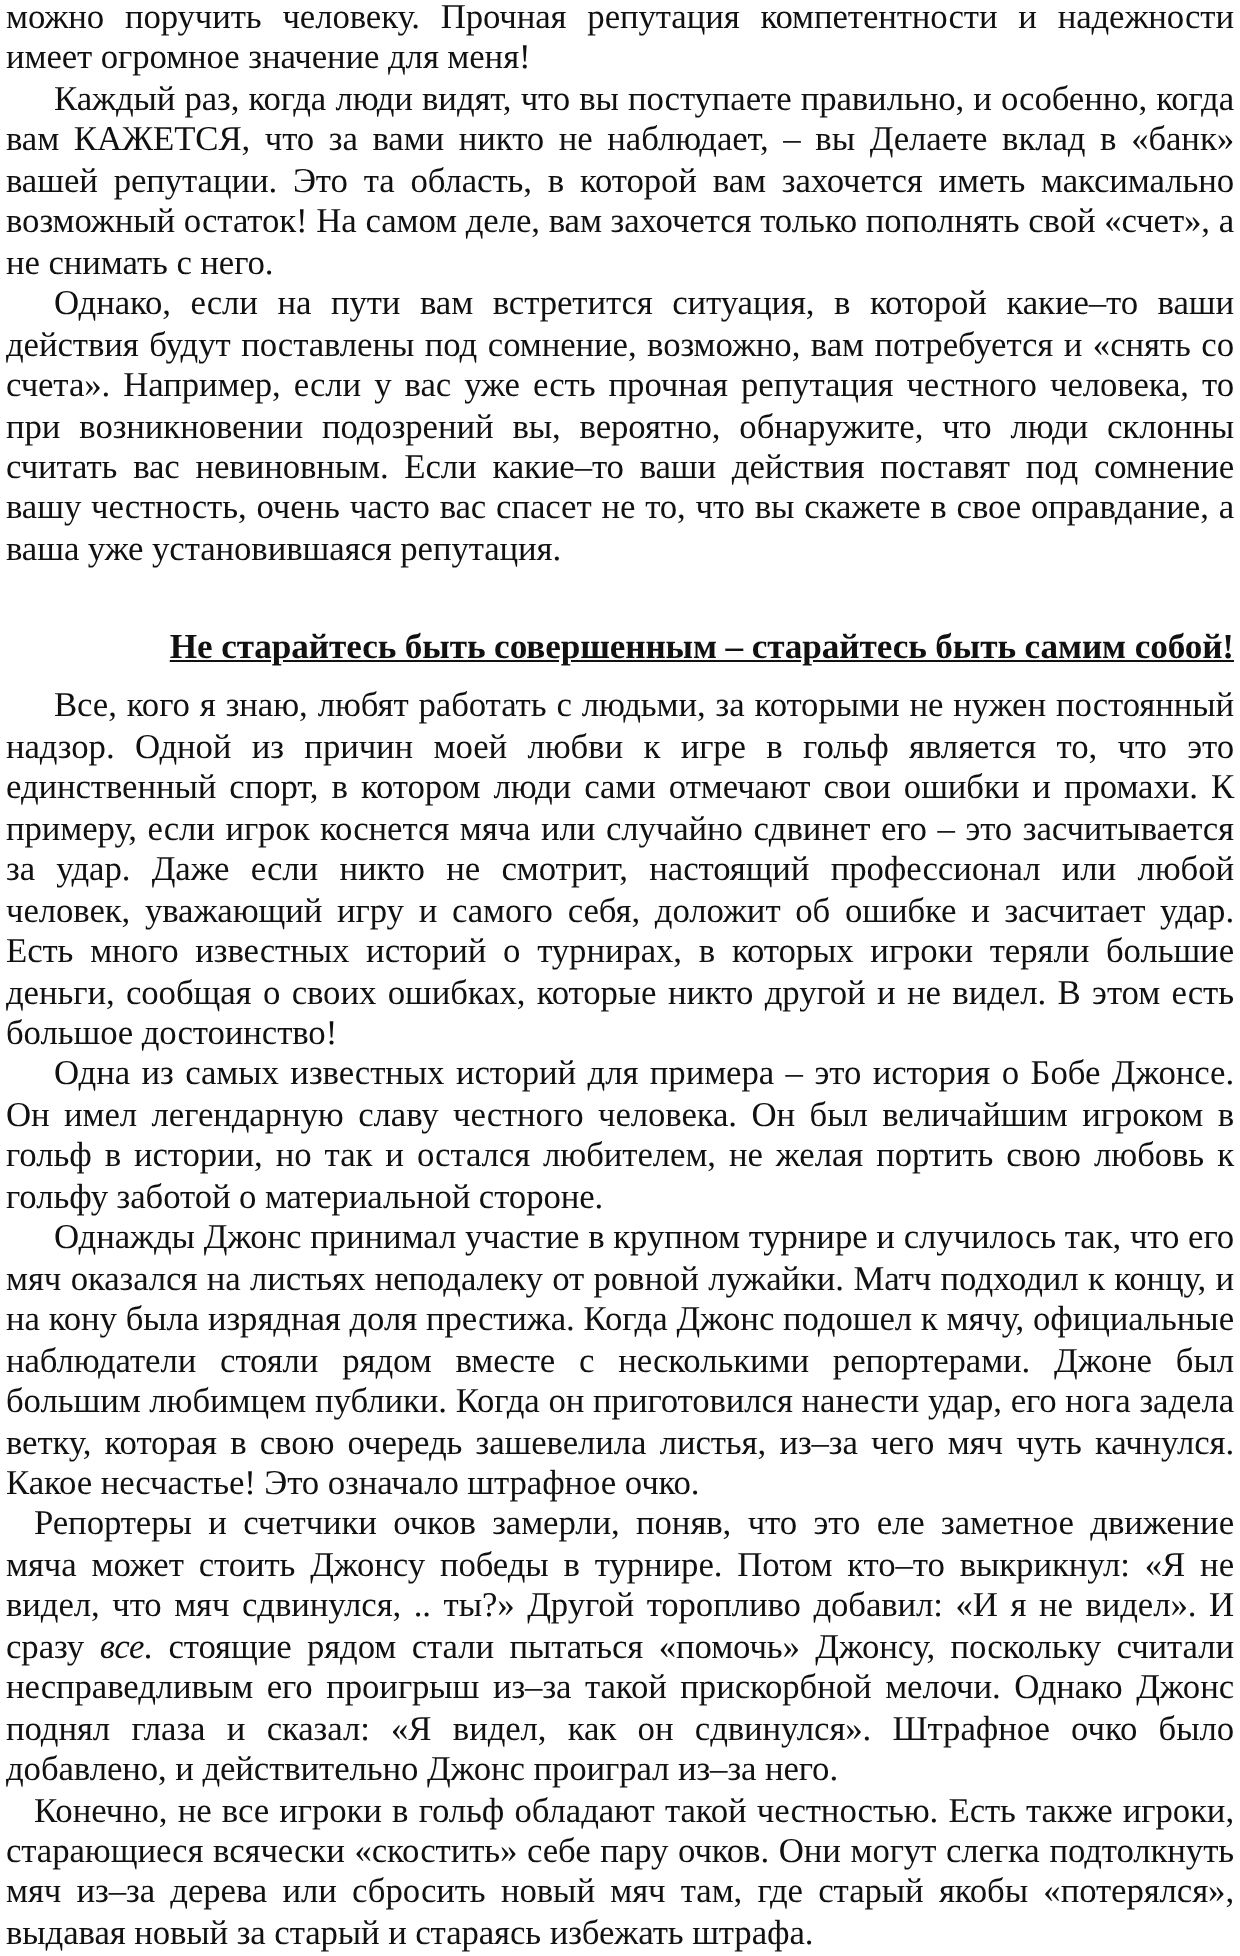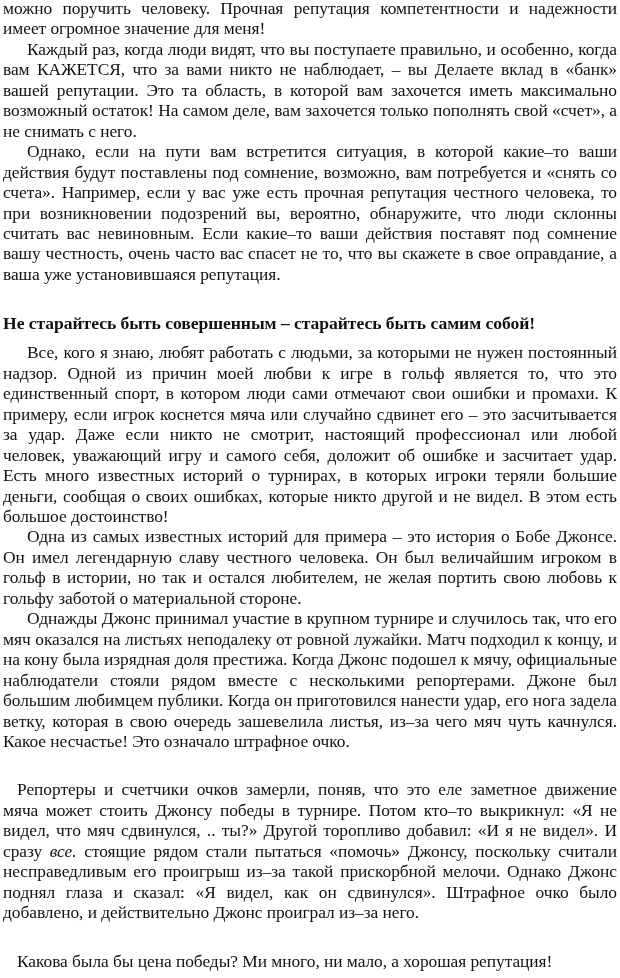--- a/index.html
+++ b/index.html
@@ -27,45 +27,44 @@
   }
   .page p {
     margin: 0;
     text-indent: 0;
   }
   .page p.indent {
     text-indent: 24px;
   }
   .page p.indent-sm {
     text-indent: 14px;
-    margin-top: 28px;
   }
   .heading {
     margin: 20px 0 0 0;
     padding-top: 9px;
     height: 29px;
-    text-align: left;
+    text-align: right;
     font-weight: bold;
     font-size: 17.6px;
     text-indent: 0;
+    text-decoration: underline;
   }
   em.it {
     font-style: italic;
   }
 </style>
 </head>
 <body>
 
 <div class="page">
   <p>можно поручить человеку. Прочная репутация компетентности и надежности имеет огромное значение для меня!</p>
   <p class="indent">Каждый раз, когда люди видят, что вы поступаете правильно, и особенно, когда вам КАЖЕТСЯ, что за вами никто не наблюдает, – вы Делаете вклад в «банк» вашей репутации. Это та область, в которой вам захочется иметь максимально возможный остаток! На самом деле, вам захочется только пополнять свой «счет», а не снимать с него.</p>
   <p class="indent">Однако, если на пути вам встретится ситуация, в которой какие–то ваши действия будут поставлены под сомнение, возможно, вам потребуется и «снять со счета». Например, если у вас уже есть прочная репутация честного человека, то при возникновении подозрений вы, вероятно, обнаружите, что люди склонны считать вас невиновным. Если какие–то ваши действия поставят под сомнение вашу честность, очень часто вас спасет не то, что вы скажете в свое оправдание, а ваша уже установившаяся репутация.</p>
 
   <div class="heading">Не старайтесь быть совершенным – старайтесь быть самим собой!</div>
 
   <p class="indent">Все, кого я знаю, любят работать с людьми, за которыми не нужен постоянный надзор. Одной из причин моей любви к игре в гольф является то, что это единственный спорт, в котором люди сами отмечают свои ошибки и промахи. К примеру, если игрок коснется мяча или случайно сдвинет его – это засчитывается за удар. Даже если никто не смотрит, настоящий профессионал или любой человек, уважающий игру и самого себя, доложит об ошибке и засчитает удар. Есть много известных историй о турнирах, в которых игроки теряли большие деньги, сообщая о своих ошибках, которые никто другой и не видел. В этом есть большое достоинство!</p>
   <p class="indent">Одна из самых известных историй для примера – это история о Бобе Джонсе. Он имел легендарную славу честного человека. Он был величайшим игроком в гольф в истории, но так и остался любителем, не желая портить свою любовь к гольфу заботой о материальной стороне.</p>
   <p class="indent">Однажды Джонс принимал участие в крупном турнире и случилось так, что его мяч оказался на листьях неподалеку от ровной лужайки. Матч подходил к концу, и на кону была изрядная доля престижа. Когда Джонс подошел к мячу, официальные наблюдатели стояли рядом вместе с несколькими репортерами. Джоне был большим любимцем публики. Когда он приготовился нанести удар, его нога задела ветку, которая в свою очередь зашевелила листья, из–за чего мяч чуть качнулся. Какое несчастье! Это означало штрафное очко.</p>
   <p class="indent-sm"><span>Репортеры и счетчики очков замерли, поняв, что это еле заметное движение мяча может стоить Джонсу победы в турнире. Потом кто–то выкрикнул: «Я не видел, что мяч сдвинулся, .. ты?» Другой торопливо добавил: «И я не видел». И сразу </span><em class="it">все.</em><span> стоящие рядом стали пытаться «помочь» Джонсу, поскольку считали несправедливым его проигрыш из–за такой прискорбной мелочи. Однако Джонс поднял глаза и сказал: «Я видел, как он сдвинулся». Штрафное очко было добавлено, и действительно Джонс проиграл из–за него.</span></p>
-  <p class="indent-sm">Какова была бы цена победы? Ми много, ни мало, а хорошая репутация!</p>
   <p class="indent-sm">Конечно, не все игроки в гольф обладают такой честностью. Есть также игроки, старающиеся всячески «скостить» себе пару очков. Они могут слегка подтолкнуть мяч из–за дерева или сбросить новый мяч там, где старый якобы «потерялся», выдавая новый за старый и стараясь избежать штрафа.</p>
 
 </div>
 
 </body></html>

